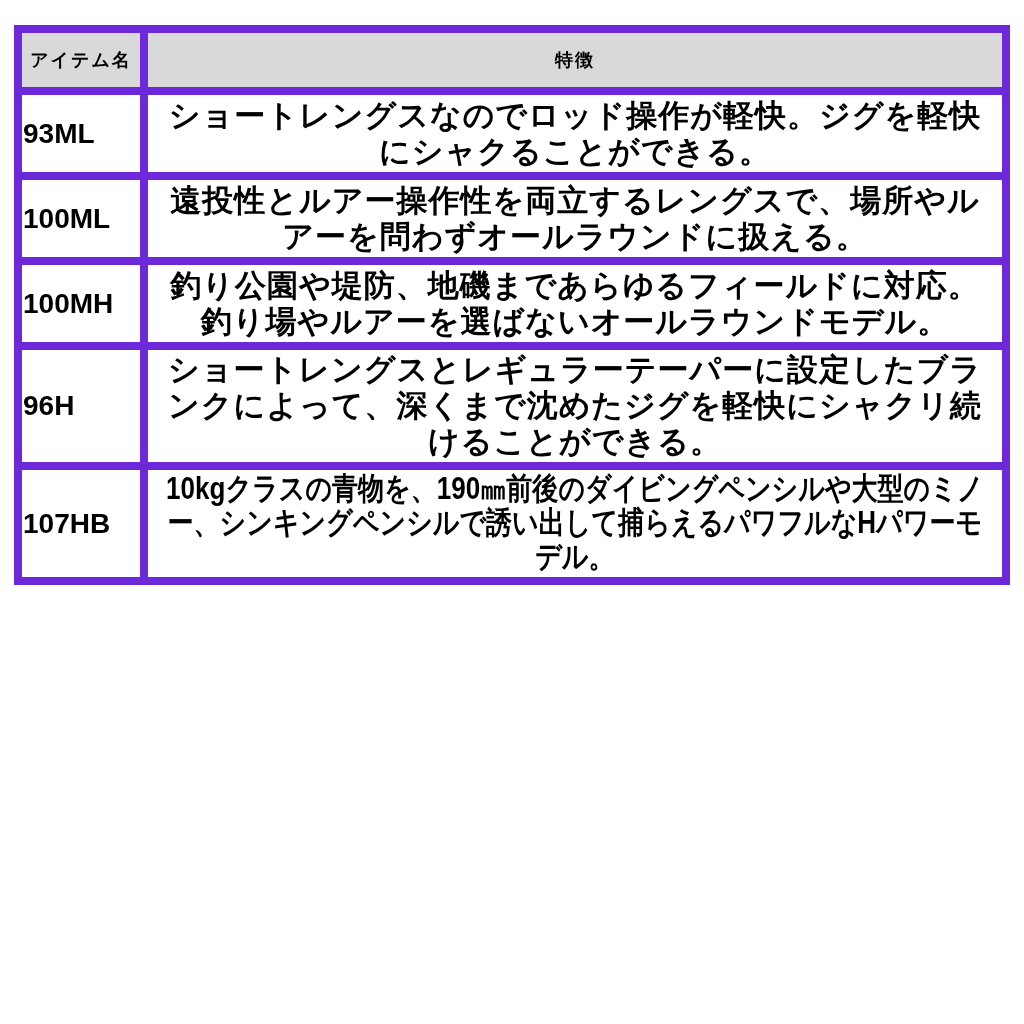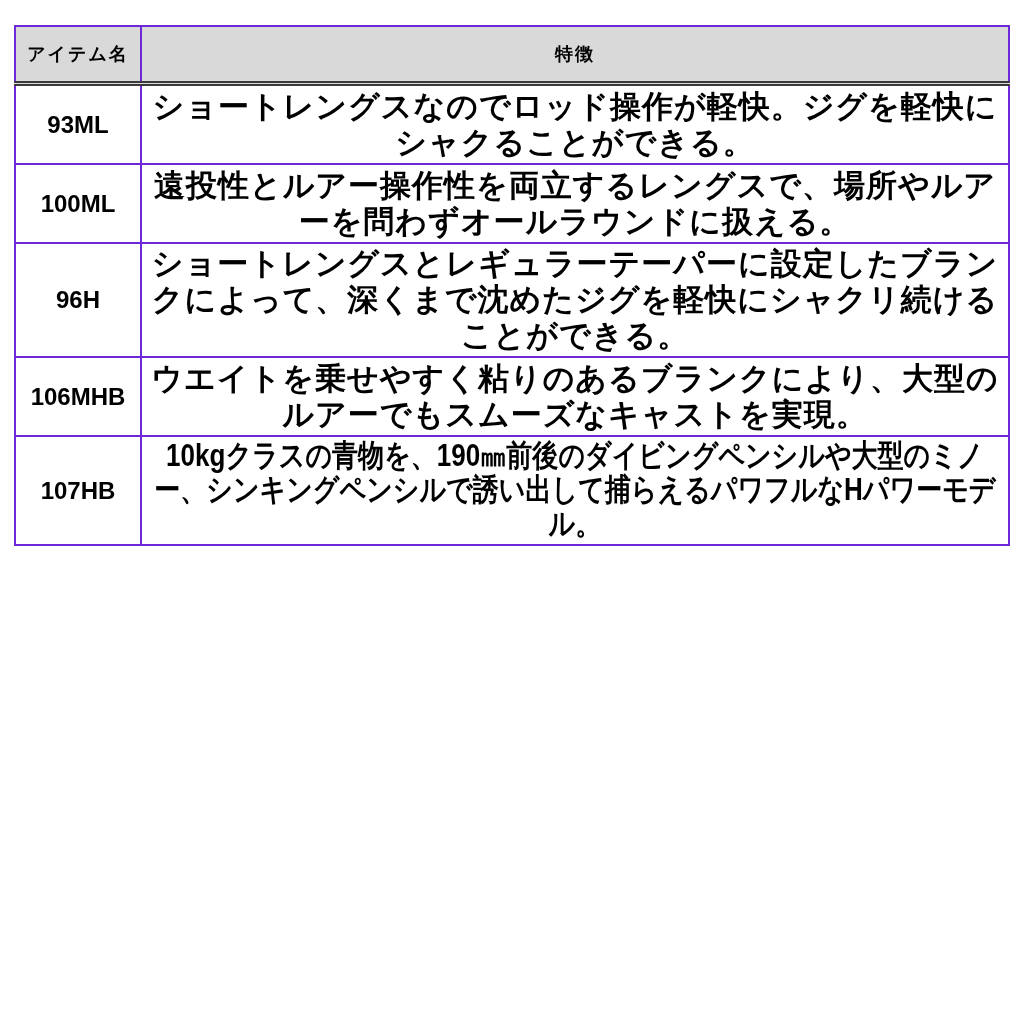--- a/index.html
+++ b/index.html
@@ -21,40 +21,40 @@
     position: absolute;
     left: 14px;
     top: 25px;
     width: 996px;
     border-collapse: collapse;
     table-layout: fixed;
   }
   col.col-item { width: 126px; }
   .spec-table th,
   .spec-table td {
-    border: 2px solid #6d28d9;
+    border: 8px solid #6d28d9;
   }
   .spec-table th {
     background: #d9d9d9;
     height: 52px;
     font-size: 18px;
     font-weight: bold;
     letter-spacing: 2px;
     text-align: center;
     vertical-align: middle;
     border-bottom: 5px double #3a3a3a;
   }
   .spec-table td {
     height: 73px;
     background: #ffffff;
     vertical-align: middle;
   }
   td.item {
-    text-align: center;
-    font-size: 24px;
+    text-align: left;
+    font-size: 28px;
     font-weight: bold;
   }
   td.feature {
     padding: 2px 8px;
     font-size: 31px;
     font-weight: bold;
     line-height: 36px;
     letter-spacing: 1px;
     text-align: center;
     overflow: hidden;
@@ -86,26 +86,26 @@
     <tbody>
       <tr>
         <td class="item">93ML</td>
         <td class="feature"><span class="ftext">ショートレングスなのでロッド操作が軽快。ジグを軽快にシャクることができる。</span></td>
       </tr>
       <tr>
         <td class="item">100ML</td>
         <td class="feature"><span class="ftext">遠投性とルアー操作性を両立するレングスで、場所やルアーを問わずオールラウンドに扱える。</span></td>
       </tr>
       <tr>
+        <td class="item">100MH</td>
+        <td class="feature"><span class="ftext">釣り公園や堤防、地磯まであらゆるフィールドに対応。釣り場やルアーを選ばないオールラウンドモデル。</span></td>
+      </tr>
+      <tr>
         <td class="item">96H</td>
         <td class="feature"><span class="ftext">ショートレングスとレギュラーテーパーに設定したブランクによって、深くまで沈めたジグを軽快にシャクリ続けることができる。</span></td>
-      </tr>
-      <tr>
-        <td class="item">106MHB</td>
-        <td class="feature"><span class="ftext">ウエイトを乗せやすく粘りのあるブランクにより、大型のルアーでもスムーズなキャストを実現。</span></td>
       </tr>
       <tr>
         <td class="item">107HB</td>
         <td class="feature"><span class="ftext condensed">10kgクラスの青物を、190㎜前後のダイビングペンシルや大型のミノー、シンキングペンシルで誘い出して捕らえるパワフルなHパワーモデル。</span></td>
       </tr>
     </tbody>
   </table>
 </div>
 
 </body></html>

